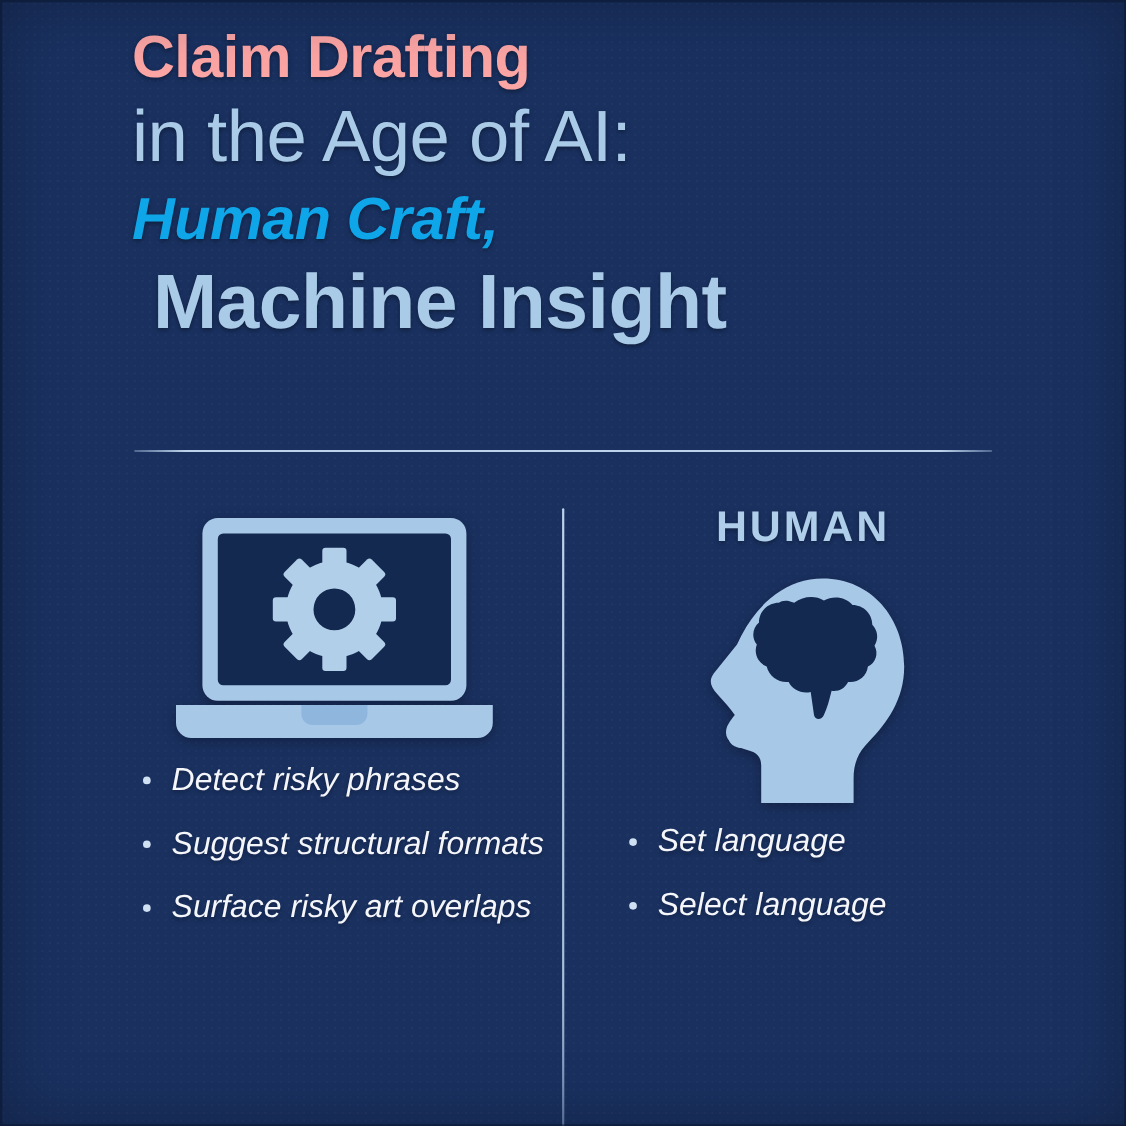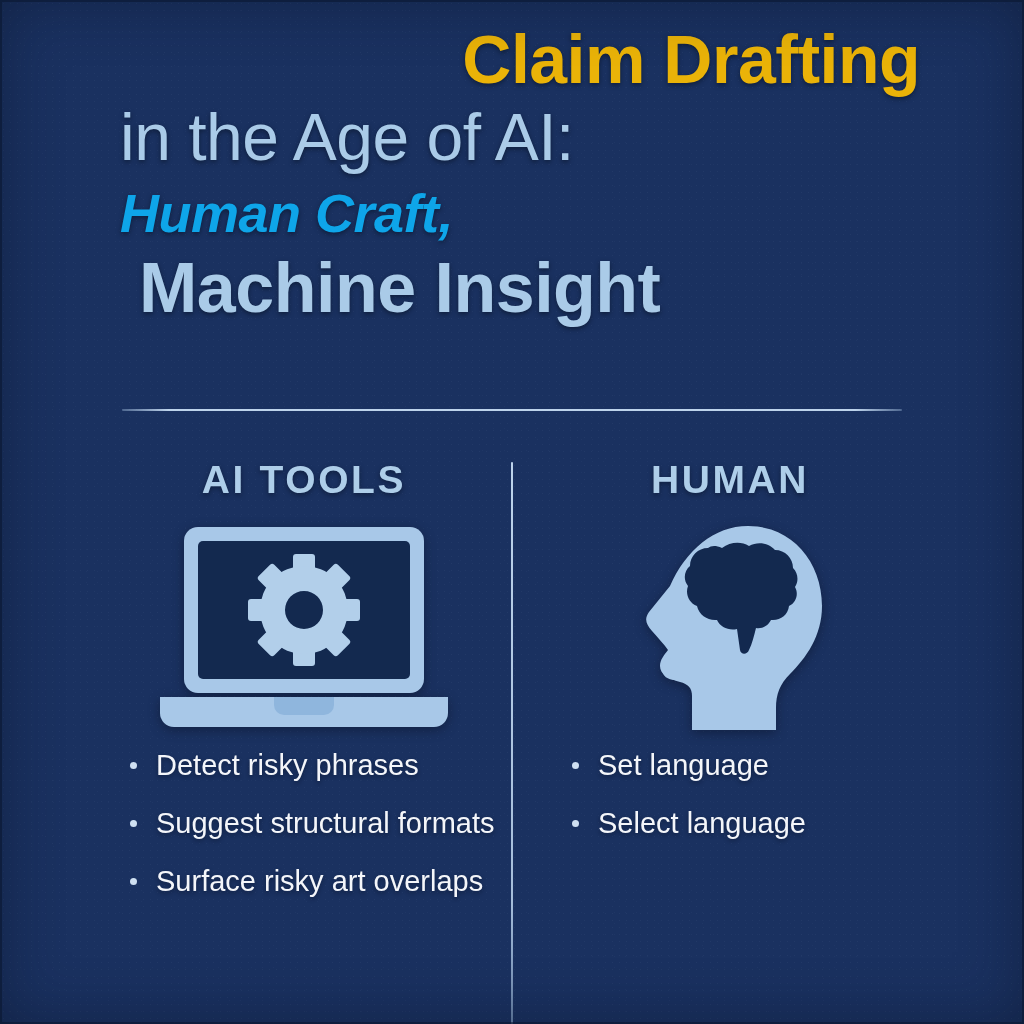--- a/index.html
+++ b/index.html
@@ -49,25 +49,24 @@
   }
   .title-line {
     display: block;
     letter-spacing: -0.5px;
     line-height: 0.99;
     margin: 0;
     white-space: nowrap;
     text-shadow: 0 2px 5px rgba(6,14,30,0.55);
   }
   .t1 {
-    font-size: 68px;
+    font-size: 54px;
     font-weight: 700;
-    color: #eab308;
+    color: #fca5a5;
     padding-top: 12px;
-    text-align: right;
   }
   .t2 {
     font-size: 66px;
     font-weight: 300;
     color: #aacbe8;
     padding-top: 12px;
   }
   .t3 {
     font-size: 54px;
     font-weight: 700;
@@ -136,20 +135,21 @@
     justify-content: center;
     height: 240px;
   }
   .icon-wrap svg { display: block; filter: drop-shadow(0 3px 6px rgba(6,14,30,0.45)); }
 
   
   .bullets {
     list-style: none;
     margin: 0;
     padding: 0 0 0 22px;
+    font-style: italic;
   }
   .bullets li {
     position: relative;
     padding-left: 30px;
     margin-bottom: 22px;
     font-size: 29px;
     font-weight: 400;
     line-height: 1.24;
     color: #f4f6fa;
     text-shadow: 0 2px 4px rgba(6,14,30,0.45);
@@ -178,21 +178,20 @@
     <span class="title-line t2">in the Age of AI:</span>
     <span class="title-line t3">Human Craft,</span>
     <span class="title-line t4">Machine Insight</span>
   </div>
 
   <div class="hrule"></div>
   <div class="vrule"></div>
 
   <div class="column col-left">
 
-    <h2 class="col-head">AI TOOLS</h2>
 
     <div class="icon-wrap">
       <svg width="300" height="210" viewBox="0 0 300 210" aria-hidden="true">
 
         <rect x="30" y="4" width="240" height="166" rx="14" ry="14" fill="#a8c8e8"></rect>
 
         <rect x="44" y="18" width="212" height="138" rx="5" ry="5" fill="#13294f"></rect>
 
         <g transform="translate(150,87)" fill="#b2cfea">
 

